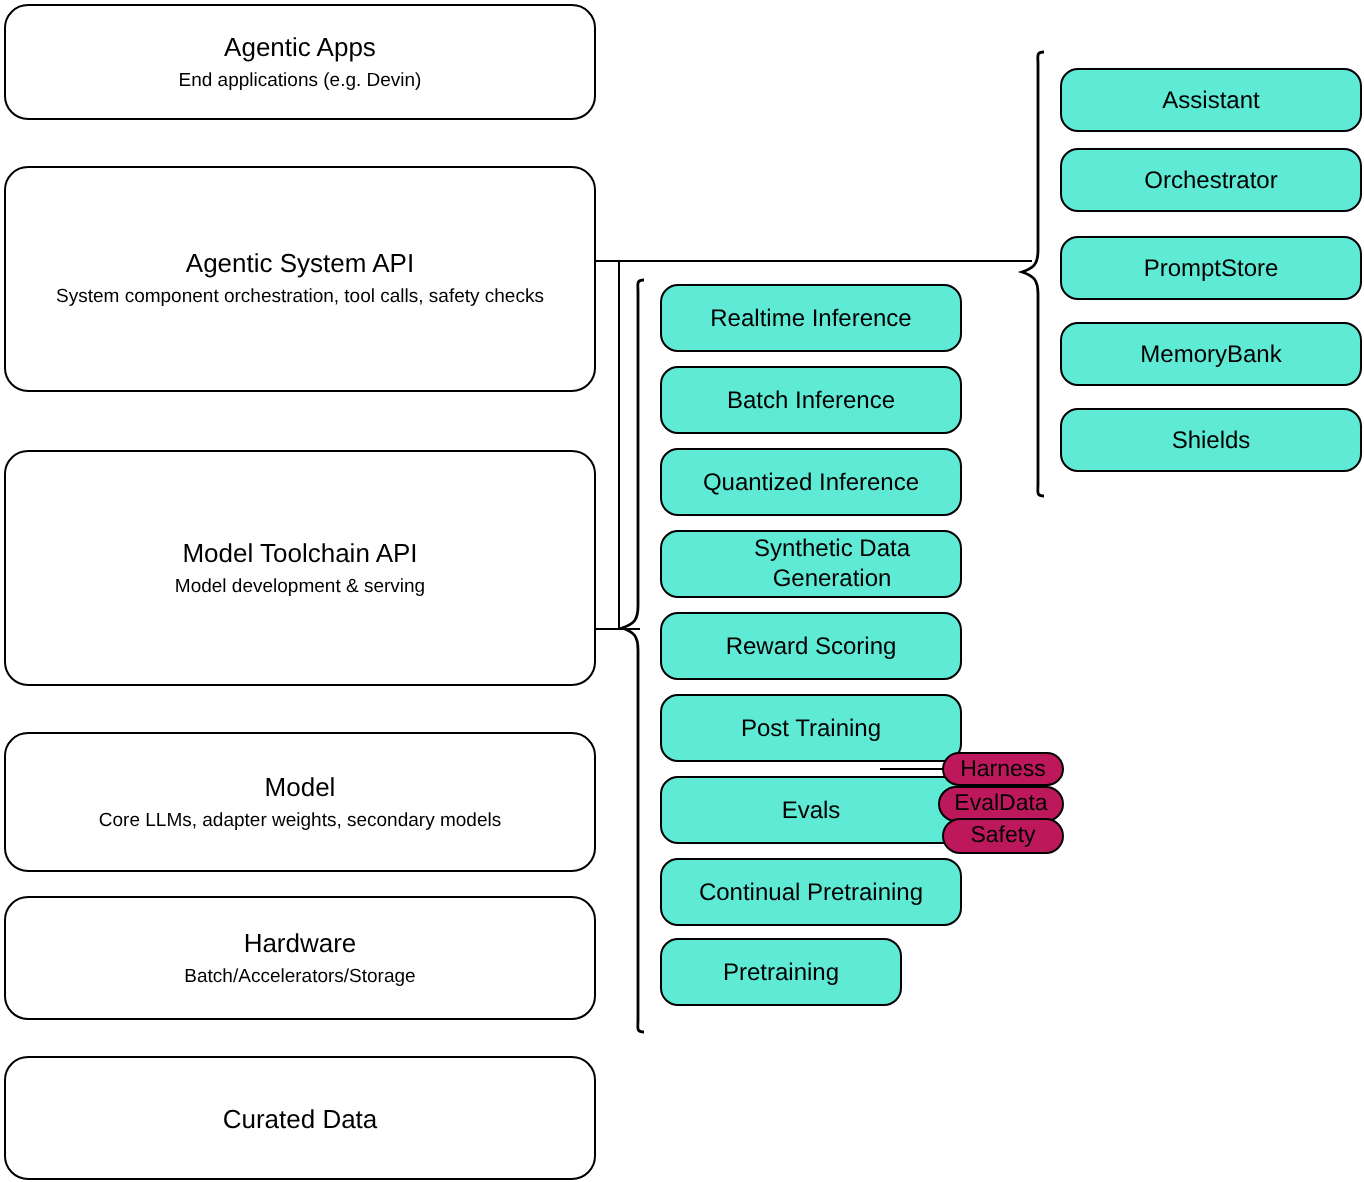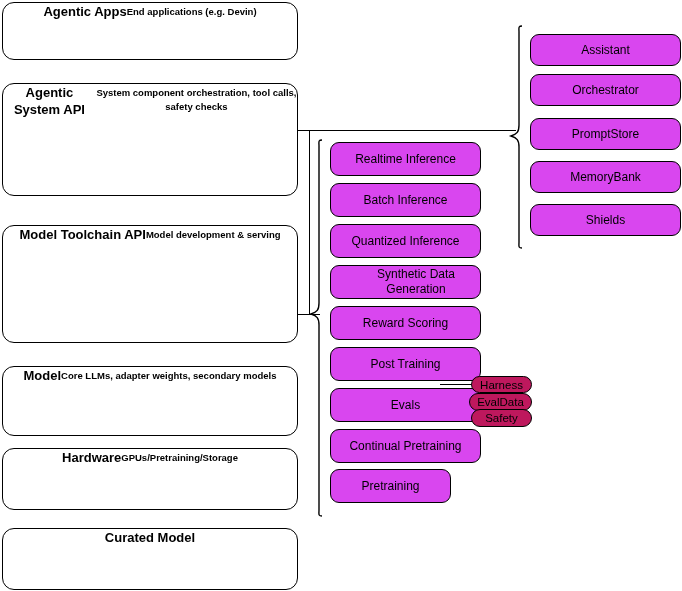--- a/index.html
+++ b/index.html
@@ -18,42 +18,42 @@
     background: #ffffff;
     overflow: hidden;
   }
   .layer-box {
     position: absolute;
     box-sizing: border-box;
     border: 1.4px solid #000000;
     border-radius: 12px;
     background: #ffffff;
     display: flex;
-    flex-direction: row;
+    flex-direction: column;
+    align-items: center;
     justify-content: center;
     text-align: center;
-    font-weight: bold;
   }
   .layer-title {
     font-size: 13px;
     line-height: 17px;
     color: #000000;
   }
   .layer-sub {
     font-size: 9.5px;
     line-height: 14px;
     color: #000000;
     margin-top: 2px;
   }
   .chip {
     position: absolute;
     box-sizing: border-box;
     border: 1.4px solid #000000;
     border-radius: 9px;
-    background: #d946ef;
+    background: #5eead4;
     display: flex;
     align-items: center;
     justify-content: center;
     text-align: center;
     font-size: 12px;
     line-height: 15px;
   }
   .pill {
     position: absolute;
     box-sizing: border-box;
@@ -102,25 +102,25 @@
     <div class="layer-sub">Model development &amp; serving</div>
   </div>
 
   <div class="layer-box" style="left:2px; top:366px; width:296px; height:70px;">
     <div class="layer-title">Model</div>
     <div class="layer-sub">Core LLMs, adapter weights, secondary models</div>
   </div>
 
   <div class="layer-box" style="left:2px; top:448px; width:296px; height:62px;">
     <div class="layer-title">Hardware</div>
-    <div class="layer-sub">GPUs/Pretraining/Storage</div>
+    <div class="layer-sub">Batch/Accelerators/Storage</div>
   </div>
 
   <div class="layer-box" style="left:2px; top:528px; width:296px; height:62px;">
-    <div class="layer-title">Curated Model</div>
+    <div class="layer-title">Curated Data</div>
   </div>
 
   <div class="connector" style="left:298px; top:130px; width:218px; height:1.4px;"></div>
 
   <div class="connector" style="left:298px; top:314px; width:22px; height:1.4px;"></div>
 
   <div class="connector" style="left:309px; top:130px; width:1.4px; height:185px;"></div>
 
   <div class="connector" style="left:440px; top:384px; width:42px; height:1.4px;"></div>
   <div class="connector" style="left:440px; top:417px; width:42px; height:1.4px;"></div>

